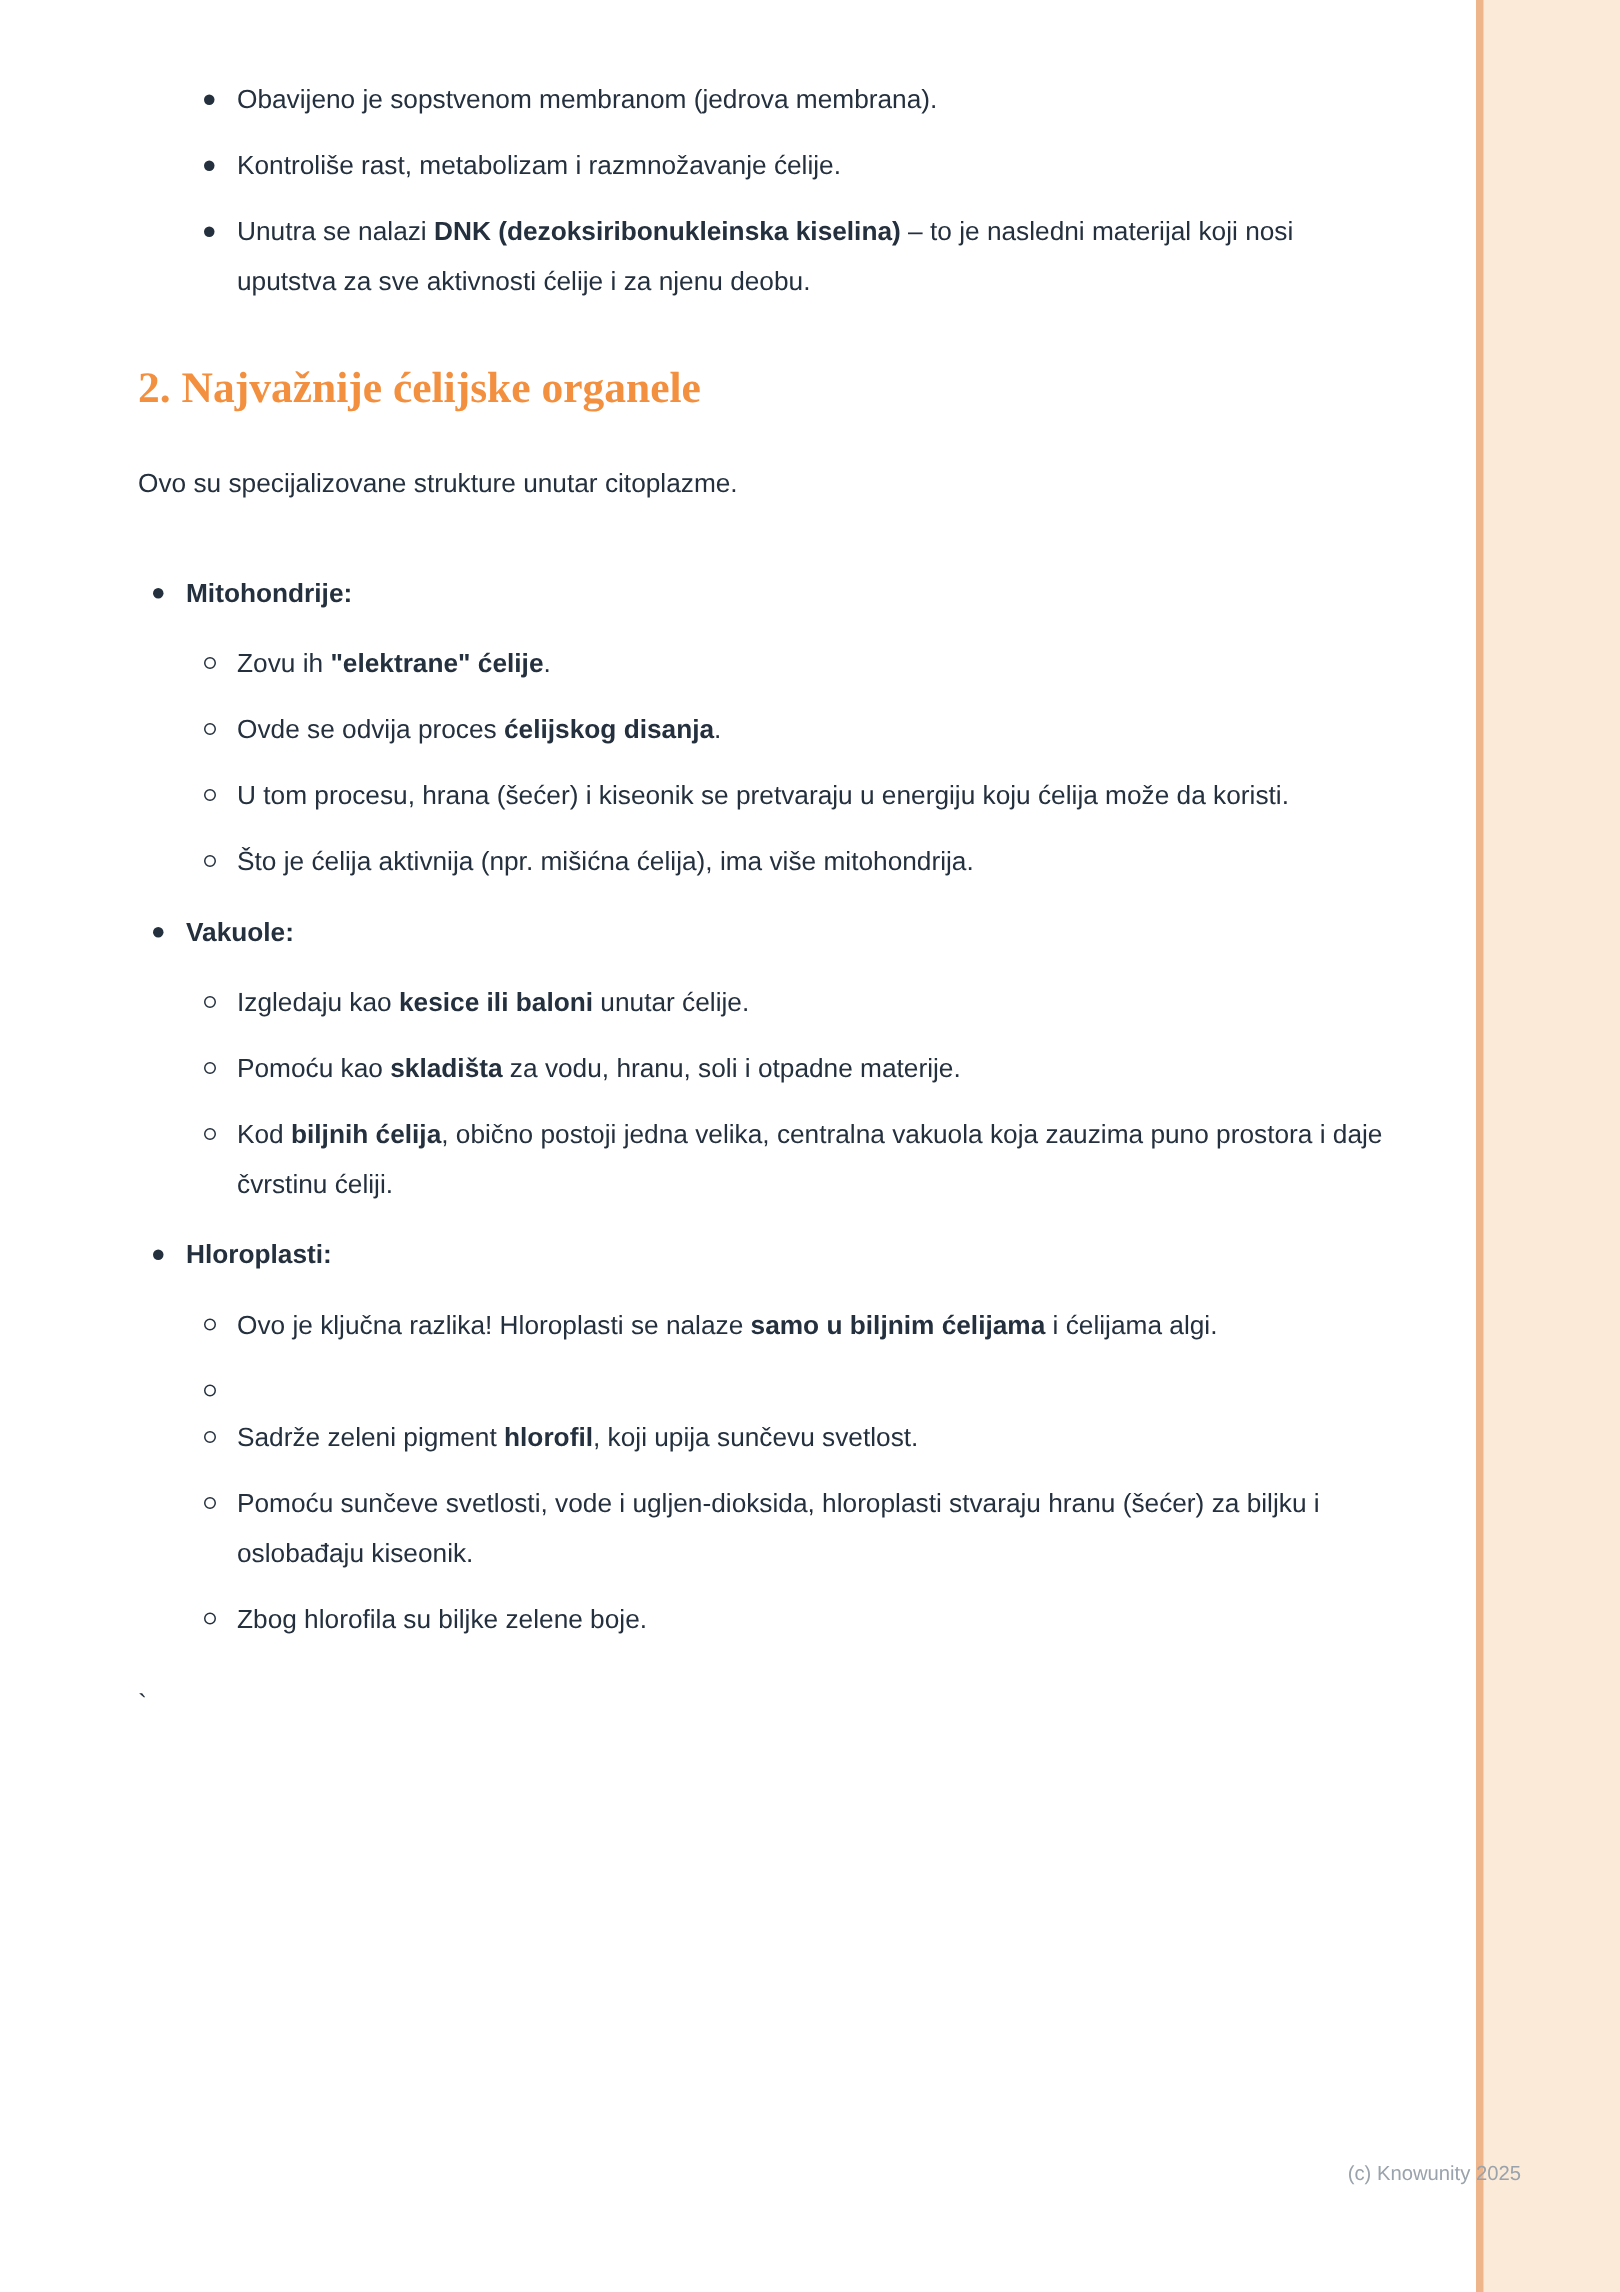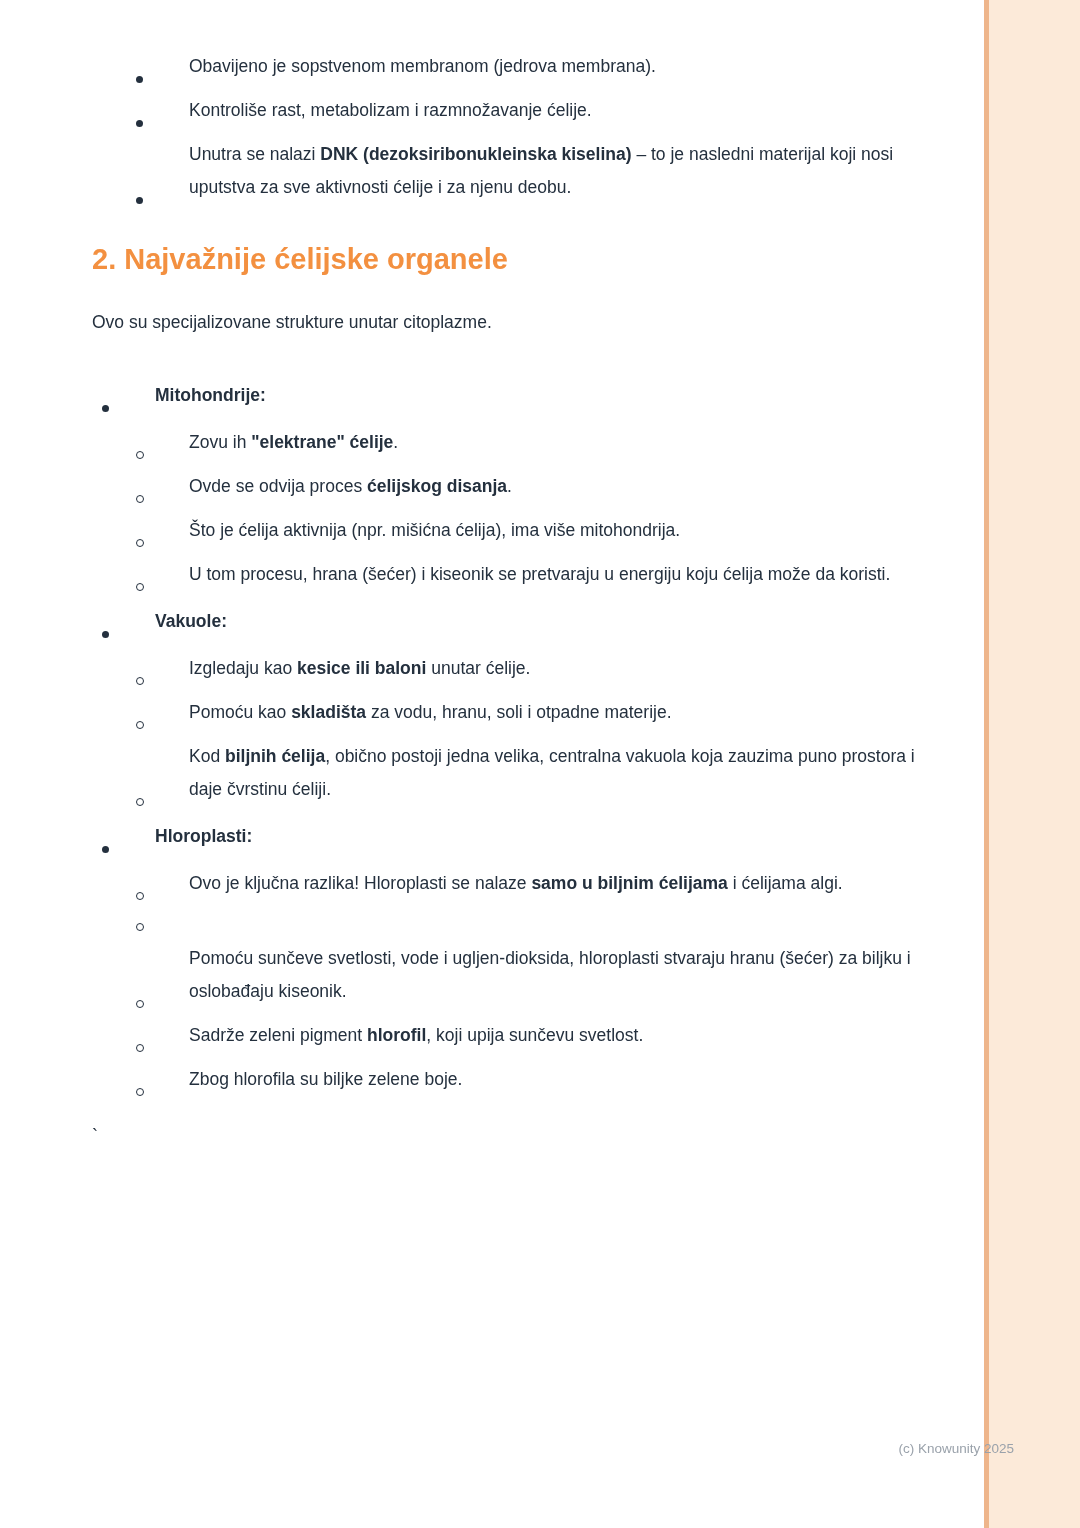--- a/index.html
+++ b/index.html
@@ -14,31 +14,31 @@
   body{
     width:1080px;height:1528px;position:relative;overflow:hidden;
     background:#ffffff;color:var(--text);
     font-family:"Liberation Sans","DejaVu Sans",sans-serif;
   }
   .side-stripe{
     position:absolute;top:0;right:0;width:96px;height:100%;
     background:var(--stripe-bg);border-left:5px solid var(--stripe-line);z-index:1;
   }
   .content{position:absolute;left:92px;top:50px;width:832px;z-index:2;}
-  .row{display:flex;align-items:flex-end;margin-bottom:11px;gap:31px;}
+  .row{display:flex;align-items:flex-start;margin-bottom:11px;}
   .txt{font-size:17.5px;line-height:33px;}
   .txt strong{font-weight:700;}
   .dot{flex:none;width:7px;height:7px;border-radius:50%;background:var(--text);margin:13px 15px 0 0;}
   .ring{flex:none;width:8px;height:8px;border-radius:50%;border:1.6px solid var(--text);margin:12px 14px 0 0;}
   .intro-item{padding-left:44px;}
   .section-title{padding-left:10px;margin:14px 0 14px;}
   .sub-item{padding-left:44px;}
   .sub-list{margin-bottom:8px;}
   .organelle-section{margin-bottom:12px;}
-  .heading{font-size:29px;line-height:34px;font-weight:700;color:var(--accent);margin:38px 0 30px;}
+  .heading{font-size:29px;line-height:34px;font-weight:700;color:var(--accent);margin:38px 0 30px;font-family:Liberation Serif, serif;}
   .lead{font-size:17.5px;line-height:33px;margin:0 0 40px;}
   .trailing{margin-top:30px;font-size:18px;line-height:20px;}
   .footer{
     position:absolute;right:66px;bottom:72px;z-index:3;
     font-size:13.5px;color:var(--watermark);
   }
 </style>
 </head>
 <body>
 
@@ -74,25 +74,25 @@
           <div class="row sub-item">
             <span class="ring"></span>
             <div class="txt"><span>Zovu ih </span><strong>"elektrane" ćelije</strong><span>.</span></div>
           </div>
           <div class="row sub-item">
             <span class="ring"></span>
             <div class="txt"><span>Ovde se odvija proces </span><strong>ćelijskog disanja</strong><span>.</span></div>
           </div>
           <div class="row sub-item">
             <span class="ring"></span>
-            <div class="txt"><span>Što je ćelija aktivnija (npr. mišićna ćelija), ima više mitohondrija.</span></div>
+            <div class="txt"><span>U tom procesu, hrana (šećer) i kiseonik se pretvaraju u energiju koju ćelija može da koristi.</span></div>
           </div>
           <div class="row sub-item">
             <span class="ring"></span>
-            <div class="txt"><span>U tom procesu, hrana (šećer) i kiseonik se pretvaraju u energiju koju ćelija može da koristi.</span></div>
+            <div class="txt"><span>Što je ćelija aktivnija (npr. mišićna ćelija), ima više mitohondrija.</span></div>
           </div>
         </div>
       </section>
       <section class="organelle-section">
         <div class="row section-title">
           <span class="dot"></span>
           <div class="txt"><strong>Vakuole:</strong></div>
         </div>
         <div class="sub-list">
           <div class="row sub-item">
@@ -117,25 +117,25 @@
         <div class="sub-list">
           <div class="row sub-item">
             <span class="ring"></span>
             <div class="txt"><span>Ovo je ključna razlika! Hloroplasti se nalaze </span><strong>samo u biljnim ćelijama</strong><span> i ćelijama algi.</span></div>
           </div>
           <div class="row sub-item">
             <span class="ring"></span>
           </div>
           <div class="row sub-item">
             <span class="ring"></span>
-            <div class="txt"><span>Pomoću sunčeve svetlosti, vode i ugljen-dioksida, hloroplasti stvaraju hranu (šećer) za biljku i oslobađaju kiseonik.</span></div>
+            <div class="txt"><span>Sadrže zeleni pigment </span><strong>hlorofil</strong><span>, koji upija sunčevu svetlost.</span></div>
           </div>
           <div class="row sub-item">
             <span class="ring"></span>
-            <div class="txt"><span>Sadrže zeleni pigment </span><strong>hlorofil</strong><span>, koji upija sunčevu svetlost.</span></div>
+            <div class="txt"><span>Pomoću sunčeve svetlosti, vode i ugljen-dioksida, hloroplasti stvaraju hranu (šećer) za biljku i oslobađaju kiseonik.</span></div>
           </div>
           <div class="row sub-item">
             <span class="ring"></span>
             <div class="txt"><span>Zbog hlorofila su biljke zelene boje.</span></div>
           </div>
         </div>
       </section>
     </div>
 
   <div class="trailing">`</div>

